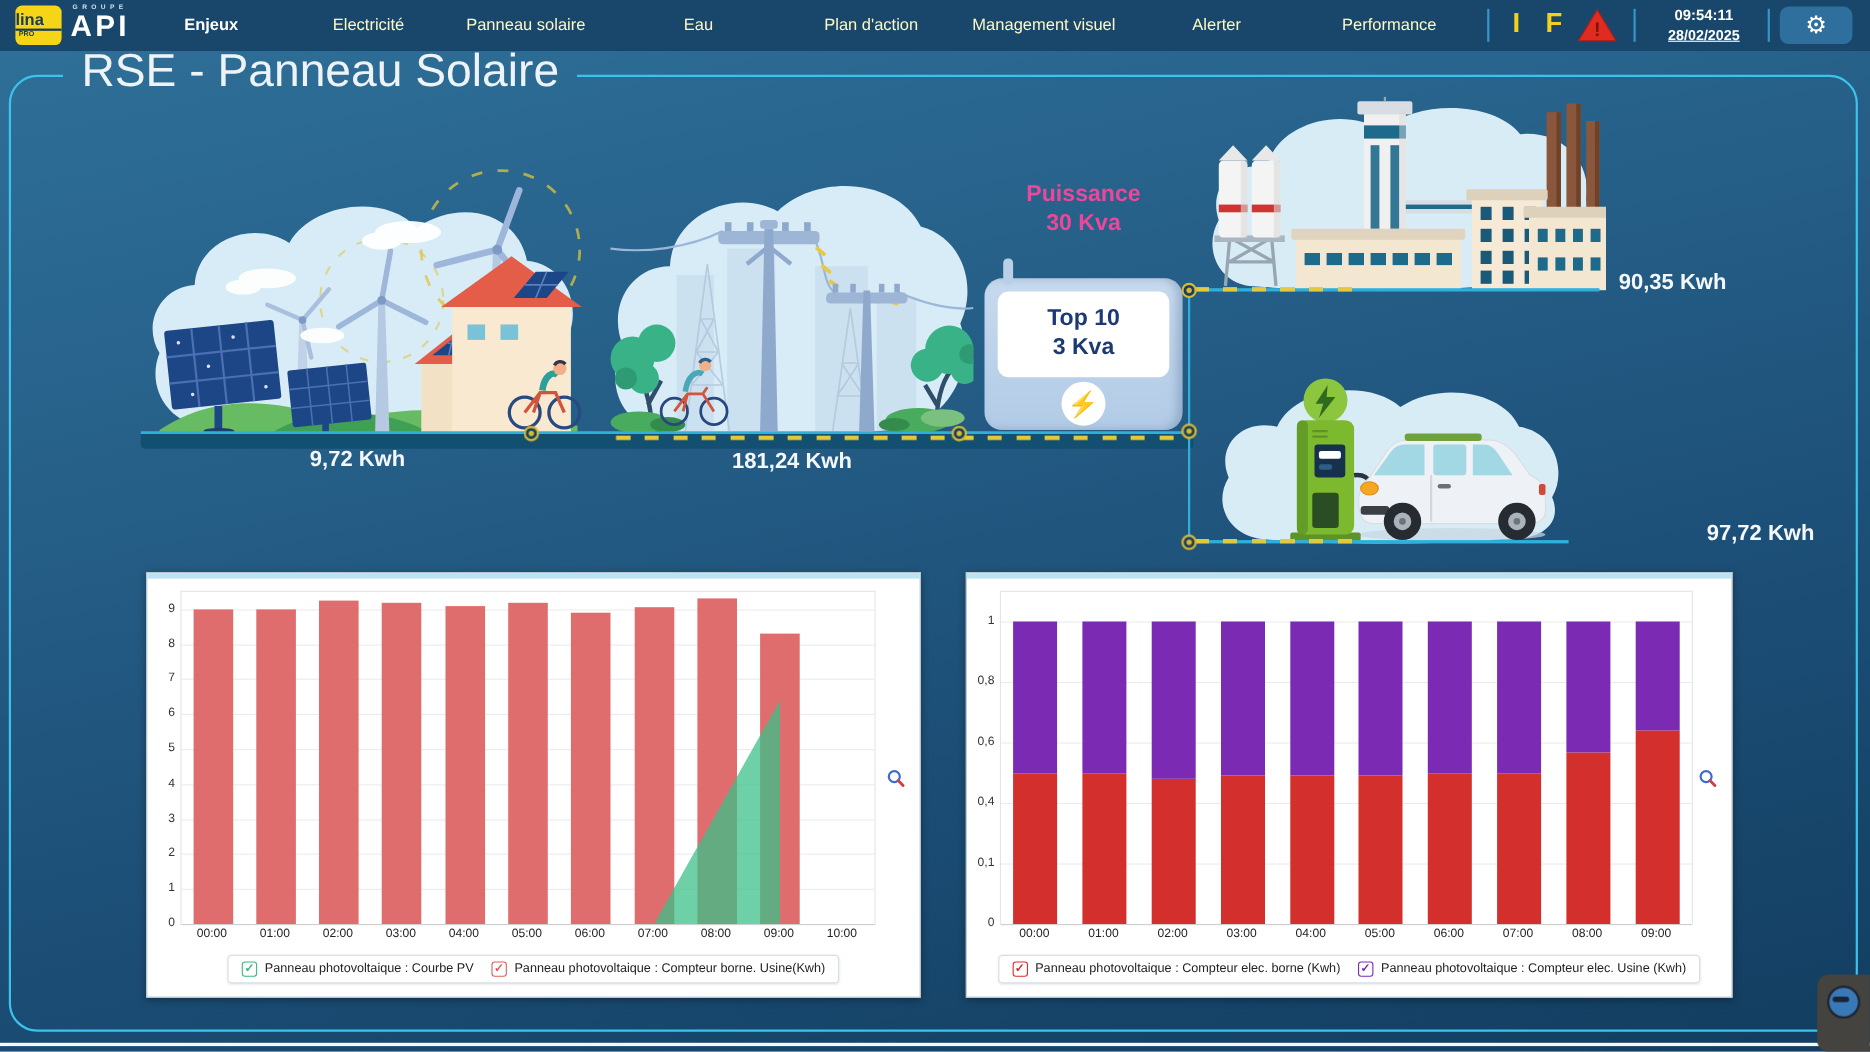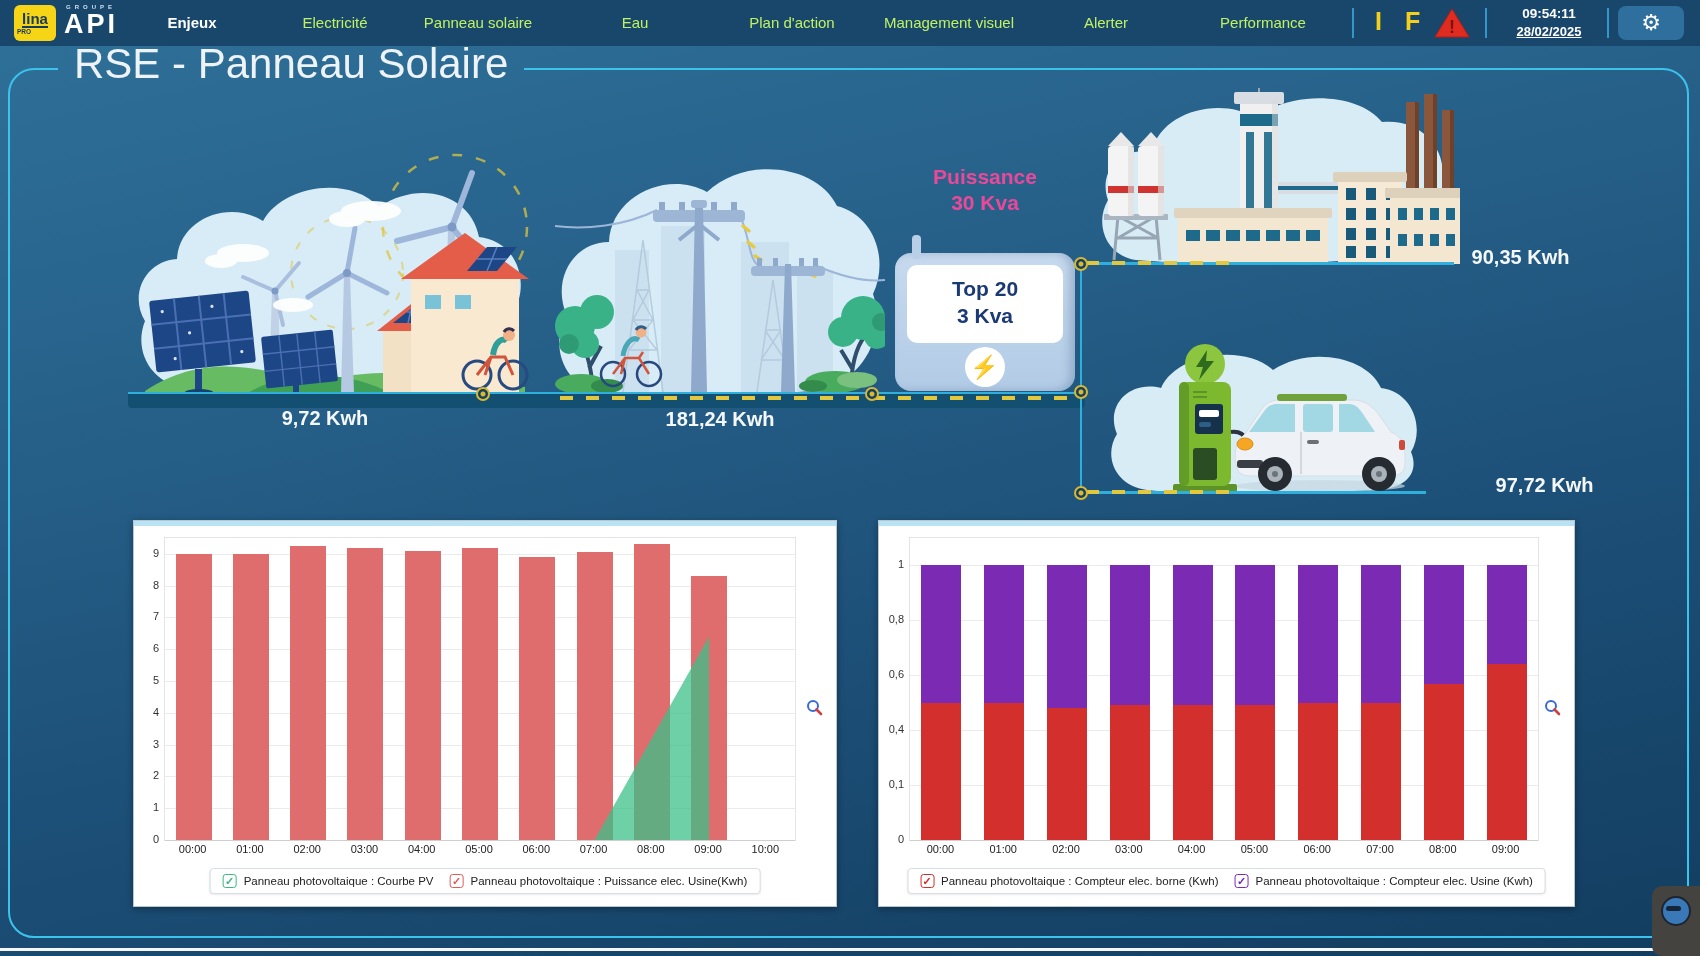--- a/index.html
+++ b/index.html
@@ -4,28 +4,28 @@
 <style>
   html,body{margin:0;padding:0;}
   body{
     width:1700px;height:956px;overflow:hidden;position:relative;
     font-family:"Liberation Sans",sans-serif;
     background:linear-gradient(168deg,#2f7199 0%,#27628b 30%,#1d5078 62%,#123d60 100%) fixed;
   }
   
   .topbar{position:absolute;left:0;top:0;width:1700px;height:46px;background:#18476b;z-index:30;}
   .logo-lina{position:absolute;left:14px;top:5px;width:42px;height:36px;background:#f6d516;border-radius:6px;
-    display:flex;flex-direction:column;align-items:center;justify-content:center;}
+    display:flex;flex-direction:column;justify-content:center;}
   .logo-lina .l1{font-size:15px;font-weight:800;color:#173a5e;line-height:14px;border-bottom:2px solid #173a5e;}
   .logo-lina .l2{font-size:6.5px;font-weight:700;color:#173a5e;line-height:7px;align-self:flex-start;margin-left:3px;}
   .logo-api{position:absolute;left:64px;top:4px;text-align:center;color:#fff;}
   .logo-api .small{font-size:6px;letter-spacing:4px;color:#cfe0ee;font-weight:700;}
   .logo-api .big{font-size:27px;font-weight:700;letter-spacing:3px;line-height:28px;}
   .nav-item{position:absolute;top:0;height:46px;line-height:46px;transform:translateX(-50%);
-    color:#bef264;font-size:15px;cursor:pointer;white-space:nowrap;}
+    color:#fef9c3;font-size:15px;cursor:pointer;white-space:nowrap;}
   .nav-item.active{color:#ffffff;font-weight:700;}
   .nav-item:nth-of-type(1){left:192px;}
   .nav-item:nth-of-type(2){left:335px;}
   .nav-item:nth-of-type(3){left:478px;}
   .nav-item:nth-of-type(4){left:635px;}
   .nav-item:nth-of-type(5){left:792px;}
   .nav-item:nth-of-type(6){left:949px;}
   .nav-item:nth-of-type(7){left:1106px;}
   .nav-item:nth-of-type(8){left:1263px;}
   .tb-sep{position:absolute;top:8px;width:2px;height:30px;background:#3597c8;}
@@ -313,21 +313,21 @@
   <div class="node" style="left:1074px;top:385px"></div>
   <div class="node" style="left:1074px;top:486px"></div>
 
   <div class="puissance">
     <div>Puissance</div>
     <div>30 Kva</div>
   </div>
   <div class="device">
     <div class="antenna"></div>
     <div class="screen">
-      <div>Top 20</div>
+      <div>Top 10</div>
       <div>3 Kva</div>
     </div>
     <div class="bolt">⚡</div>
   </div>
 
   <svg style="left:1090px;top:88px" width="370" height="176" viewBox="0 0 370 176">
     <path d="M46,172 C16,168 4,136 18,112 C8,84 30,58 62,64 C70,24 130,8 166,30 C200,2 268,4 292,34 C330,30 358,60 352,94 C368,120 358,152 326,162 C250,180 120,178 46,172 Z" fill="#d8ecf6"></path>
     <path d="M28,128 L24,172 M66,128 L70,172 M26,150 L68,150 M28,128 L68,150 M66,128 L28,150" stroke="#98a5b2" stroke-width="3" fill="none"></path>
     <rect x="14" y="126" width="64" height="6" fill="#aab6c2"></rect>
     <rect x="18" y="58" width="26" height="70" rx="4" fill="#f4f4f4"></rect>
@@ -432,21 +432,21 @@
       <circle cx="180" cy="138" r="8" fill="#aab2ba"></circle>
       <circle cx="180" cy="138" r="3" fill="#6c737b"></circle>
     <circle cx="284" cy="138" r="17" fill="#262b31"></circle>
       <circle cx="284" cy="138" r="8" fill="#aab2ba"></circle>
       <circle cx="284" cy="138" r="3" fill="#6c737b"></circle>
   </svg>
 
   <div class="kwh-label" style="left:250px;top:407px;width:150px">9,72 Kwh</div>
   <div class="kwh-label" style="left:640px;top:408px;width:160px">181,24 Kwh</div>
   <div class="kwh-label" style="left:1448px;top:246px;width:145px">90,35 Kwh</div>
-  <div class="kwh-label" style="left:1472px;top:474px;width:145px">97,72 Kwh</div>
+  <div class="kwh-label" style="left:1528px;top:474px;width:145px">97,72 Kwh</div>
 </div>
 
 <div class="card card-left">
   <div class="plot">
       <div class="gridline zero" style="top: 302px;"></div>
       <div class="ytick" style="top: 295px;">0</div>
       <div class="gridline" style="top: 270.211px;"></div>
       <div class="ytick" style="top: 263.211px;">1</div>
       <div class="gridline" style="top: 238.421px;"></div>
       <div class="ytick" style="top: 231.421px;">2</div>
@@ -491,21 +491,21 @@
       <div class="xtick" style="left: 515.455px; width: 57.2727px;">09:00</div>
       <div class="xtick" style="left: 572.727px; width: 57.2727px;">10:00</div>
     </div>
   <div class="legend">
       <span class="leg-item">
         <span class="leg-check" style="border-color: rgb(59, 184, 130); color: rgb(59, 184, 130);">✓</span>
         <span class="leg-label">Panneau photovoltaique : Courbe PV</span>
       </span>
       <span class="leg-item">
         <span class="leg-check" style="border-color: rgb(224, 92, 92); color: rgb(224, 92, 92);">✓</span>
-        <span class="leg-label">Panneau photovoltaique : Puissance elec. Usine(Kwh)</span>
+        <span class="leg-label">Panneau photovoltaique : Compteur borne. Usine(Kwh)</span>
       </span>
     </div>
   <span class="lens">
     <svg width="18" height="18" viewBox="0 0 18 18">
       <circle cx="7" cy="7" r="5" fill="none" stroke="#3a6bd0" stroke-width="2"></circle>
       <line x1="10.5" y1="10.5" x2="15" y2="15" stroke="#d04040" stroke-width="2.6" stroke-linecap="round"></line>
     </svg>
   </span>
 </div>
 

